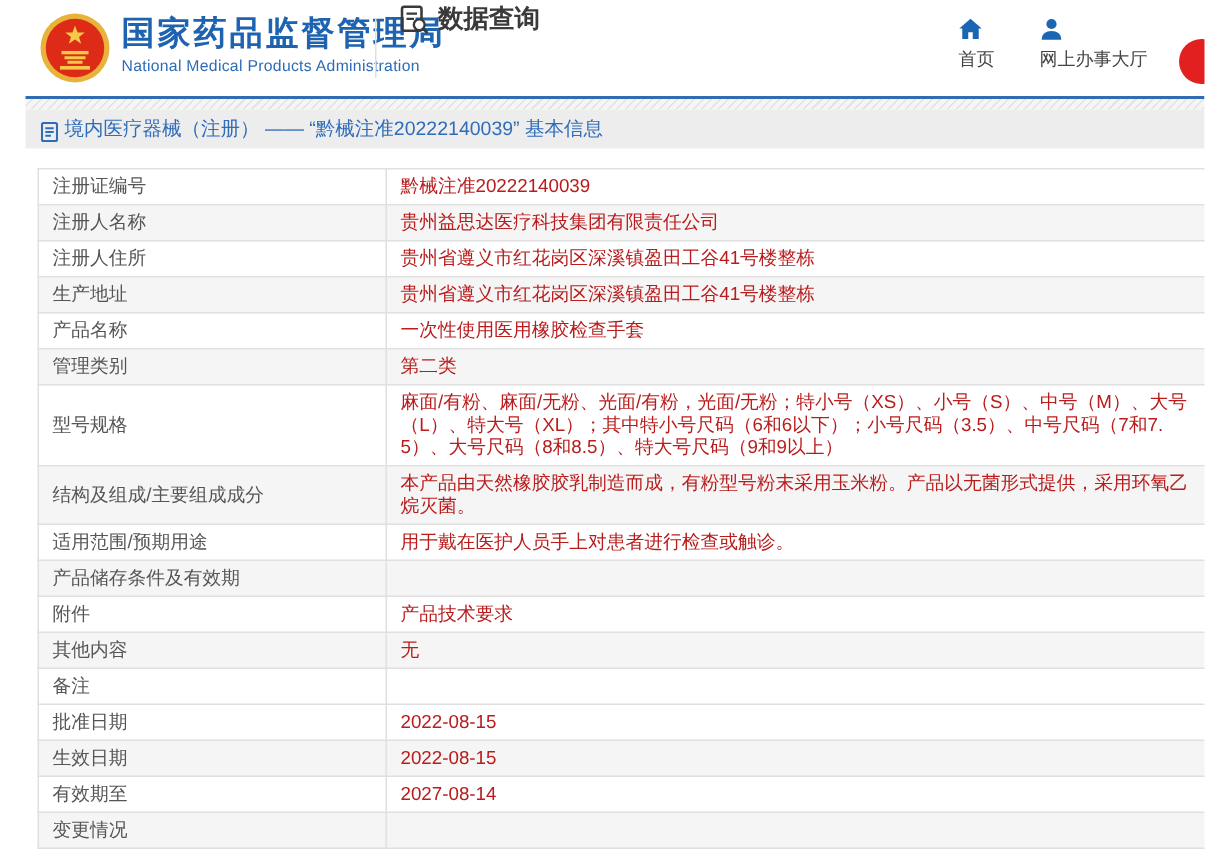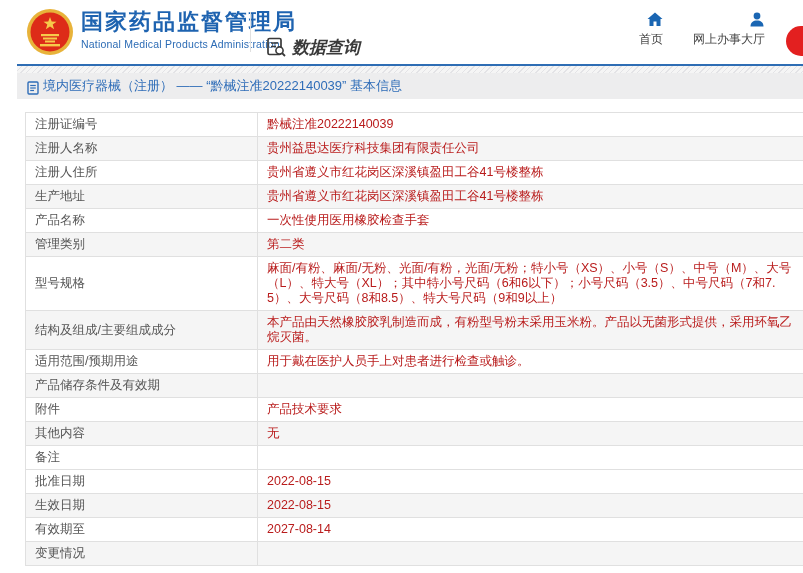--- a/index.html
+++ b/index.html
@@ -7,24 +7,24 @@
               font-family:"Liberation Sans","DejaVu Sans",sans-serif; }
   .page { position:relative; width:803px; height:409px; background:#fff;padding-left:17px; }
 
   
   .header { position:relative; width:100%; height:64px; background:#fff; }
   .emblem { position:absolute; left:9px; top:8px; width:48px; height:48px; cursor:pointer; }
   .title-block { position:absolute; left:64px; top:9px; }
   .org-cn { font-size:22px; font-weight:bold; color:#1e63b0; letter-spacing:2px; line-height:26px; }
   .org-en { font-size:10.5px; color:#2d6cb5; margin-top:3px; letter-spacing:0.2px; }
   .header-divider { position:absolute; left:233px; top:12px; width:1px; height:40px; background:#e0e0e0; }
-  .query-section { position:absolute; left:248px; top:36px; display:flex; align-items:flex-start; gap:5px; cursor:pointer;font-style:italic; }
+  .query-section { position:absolute; left:248px; top:1px; display:flex; align-items:flex-end; gap:5px; cursor:pointer; }
   .query-label { font-size:17px; font-weight:600; color:#3a3a3a; }
   .top-nav { position:absolute; right:38px; top:12px; display:flex; gap:30px; }
-  .nav-item { display:flex; flex-direction:column; align-items:flex-end; gap:4px; cursor:pointer; }
+  .nav-item { display:flex; flex-direction:column; align-items:flex-start; gap:4px; cursor:pointer; }
   .nav-item .nav-label { font-size:12px; color:#444; white-space:nowrap; }
   .red-badge { position:absolute; right:-13px; top:26px; width:30px; height:30px;
                background:#e32020; border-radius:50%; cursor:pointer; }
 
   
   .blue-line { width:100%; height:2px; background:#2e6db4; }
   .stripe-band { width:100%; height:7px;
     background:repeating-linear-gradient(135deg,#f5f5f5 0 3px,#e3e3e6 3px 4px); }
 
   

